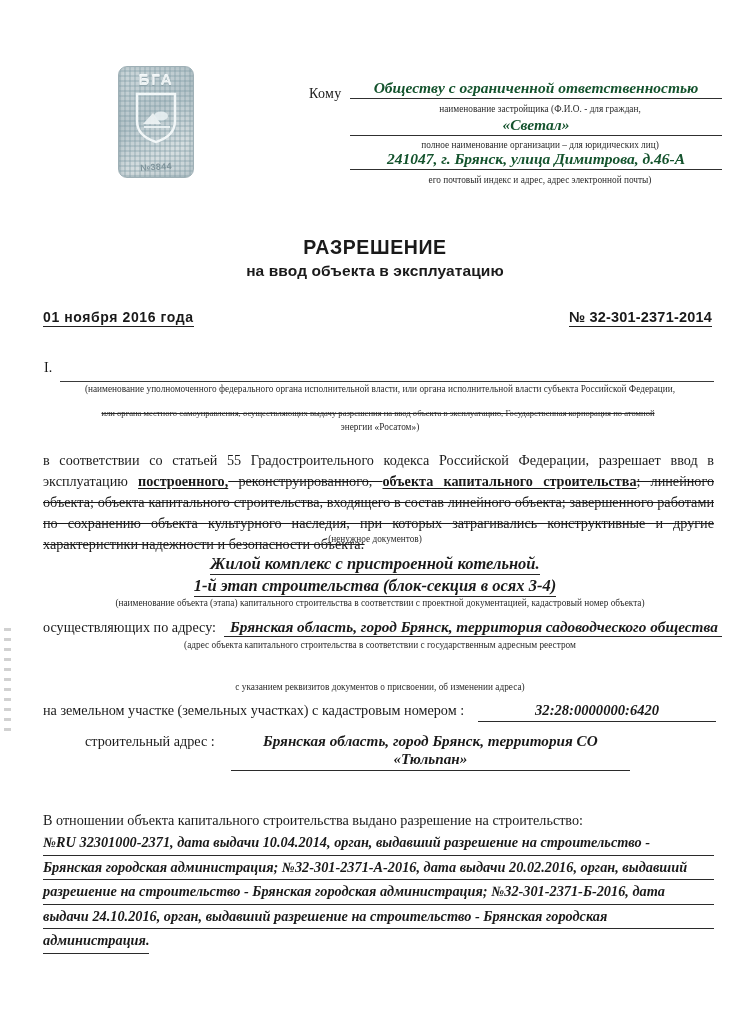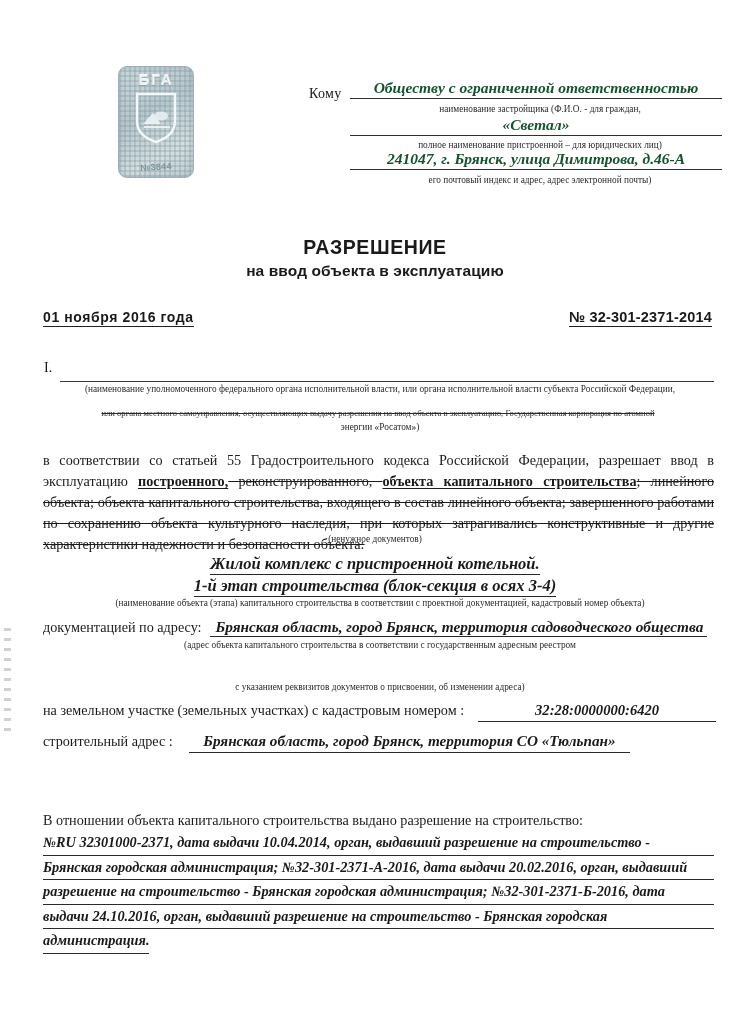--- a/index.html
+++ b/index.html
@@ -310,21 +310,21 @@
   
   #build-row {
     position: absolute;
     left: 43px;
     right: 120px;
     top: 732px;
     font-size: 14.2px;
     display: flex;
     align-items: baseline;
   }
-  #build-row .lbl { white-space: nowrap; }
+  #build-row .lbl { white-space: nowrap; margin-left: 42px; }
   #build-row .valwrap {
     flex: 1;
     margin-left: 16px;
     border-bottom: 1.2px solid #2b2b2b;
     text-align: center;
     padding-bottom: 2px;
   }
   #build-row .valwrap span {
     font-style: italic;
     font-weight: 700;
@@ -396,21 +396,21 @@
   <div class="kom-label">Кому</div>
 
   <div class="field" style="left:350px; top:79px; width:372px;">
     <div class="line hand">Обществу с ограниченной ответственностью</div>
   </div>
   <div class="cap" style="position:absolute; left:350px; top:104px; width:380px; text-align:center;">наименование застройщика (Ф.И.О.  - для граждан,</div>
 
   <div class="field" style="left:350px; top:116px; width:372px;">
     <div class="line hand">«Светал»</div>
   </div>
-  <div class="cap" style="position:absolute; left:350px; top:140px; width:380px; text-align:center;">полное наименование пристроенной – для юридических лиц)</div>
+  <div class="cap" style="position:absolute; left:350px; top:140px; width:380px; text-align:center;">полное наименование организации – для юридических лиц)</div>
 
   <div class="field" style="left:350px; top:150px; width:372px;">
     <div class="line hand">241047, г. Брянск,   улица Димитрова, д.46-А</div>
   </div>
   <div class="cap" style="position:absolute; left:350px; top:175px; width:380px; text-align:center;">его почтовый индекс и адрес, адрес электронной почты)</div>
 
   <div id="title-main">РАЗРЕШЕНИЕ</div>
   <div id="title-sub">на ввод объекта в эксплуатацию</div>
 
   <div id="doc-date">01  ноября  2016  года</div>
@@ -430,21 +430,21 @@
 
   <div id="obj-line1">
     <span>Жилой комплекс с пристроенной котельной.</span>
   </div>
   <div id="obj-line2">
     <span>1-й этап строительства (блок-секция в осях 3-4)</span>
   </div>
   <div id="obj-cap" class="cap">(наименование объекта (этапа) капитального строительства в соответствии с проектной документацией, кадастровый номер объекта)</div>
 
   <div id="addr-row">
-    <span class="lbl">документацией по адресу:</span><span class="val">Брянская область,  город Брянск,  территория садоводческого общества</span>
+    <span class="lbl">осуществляющих по адресу:</span><span class="val">Брянская область,  город Брянск,  территория садоводческого общества</span>
   </div>
   <div id="addr-cap1" class="cap">(адрес объекта капитального строительства в соответствии с государственным адресным реестром</div>
   <div id="addr-cap2" class="cap">с указанием реквизитов документов о присвоении, об изменении адреса)</div>
 
   <div id="cad-row">
     <span class="lbl">на земельном участке (земельных участках) с кадастровым номером :</span>
     <span class="valwrap">
       <span>32:28:0000000:6420</span>
     </span>
   </div>

